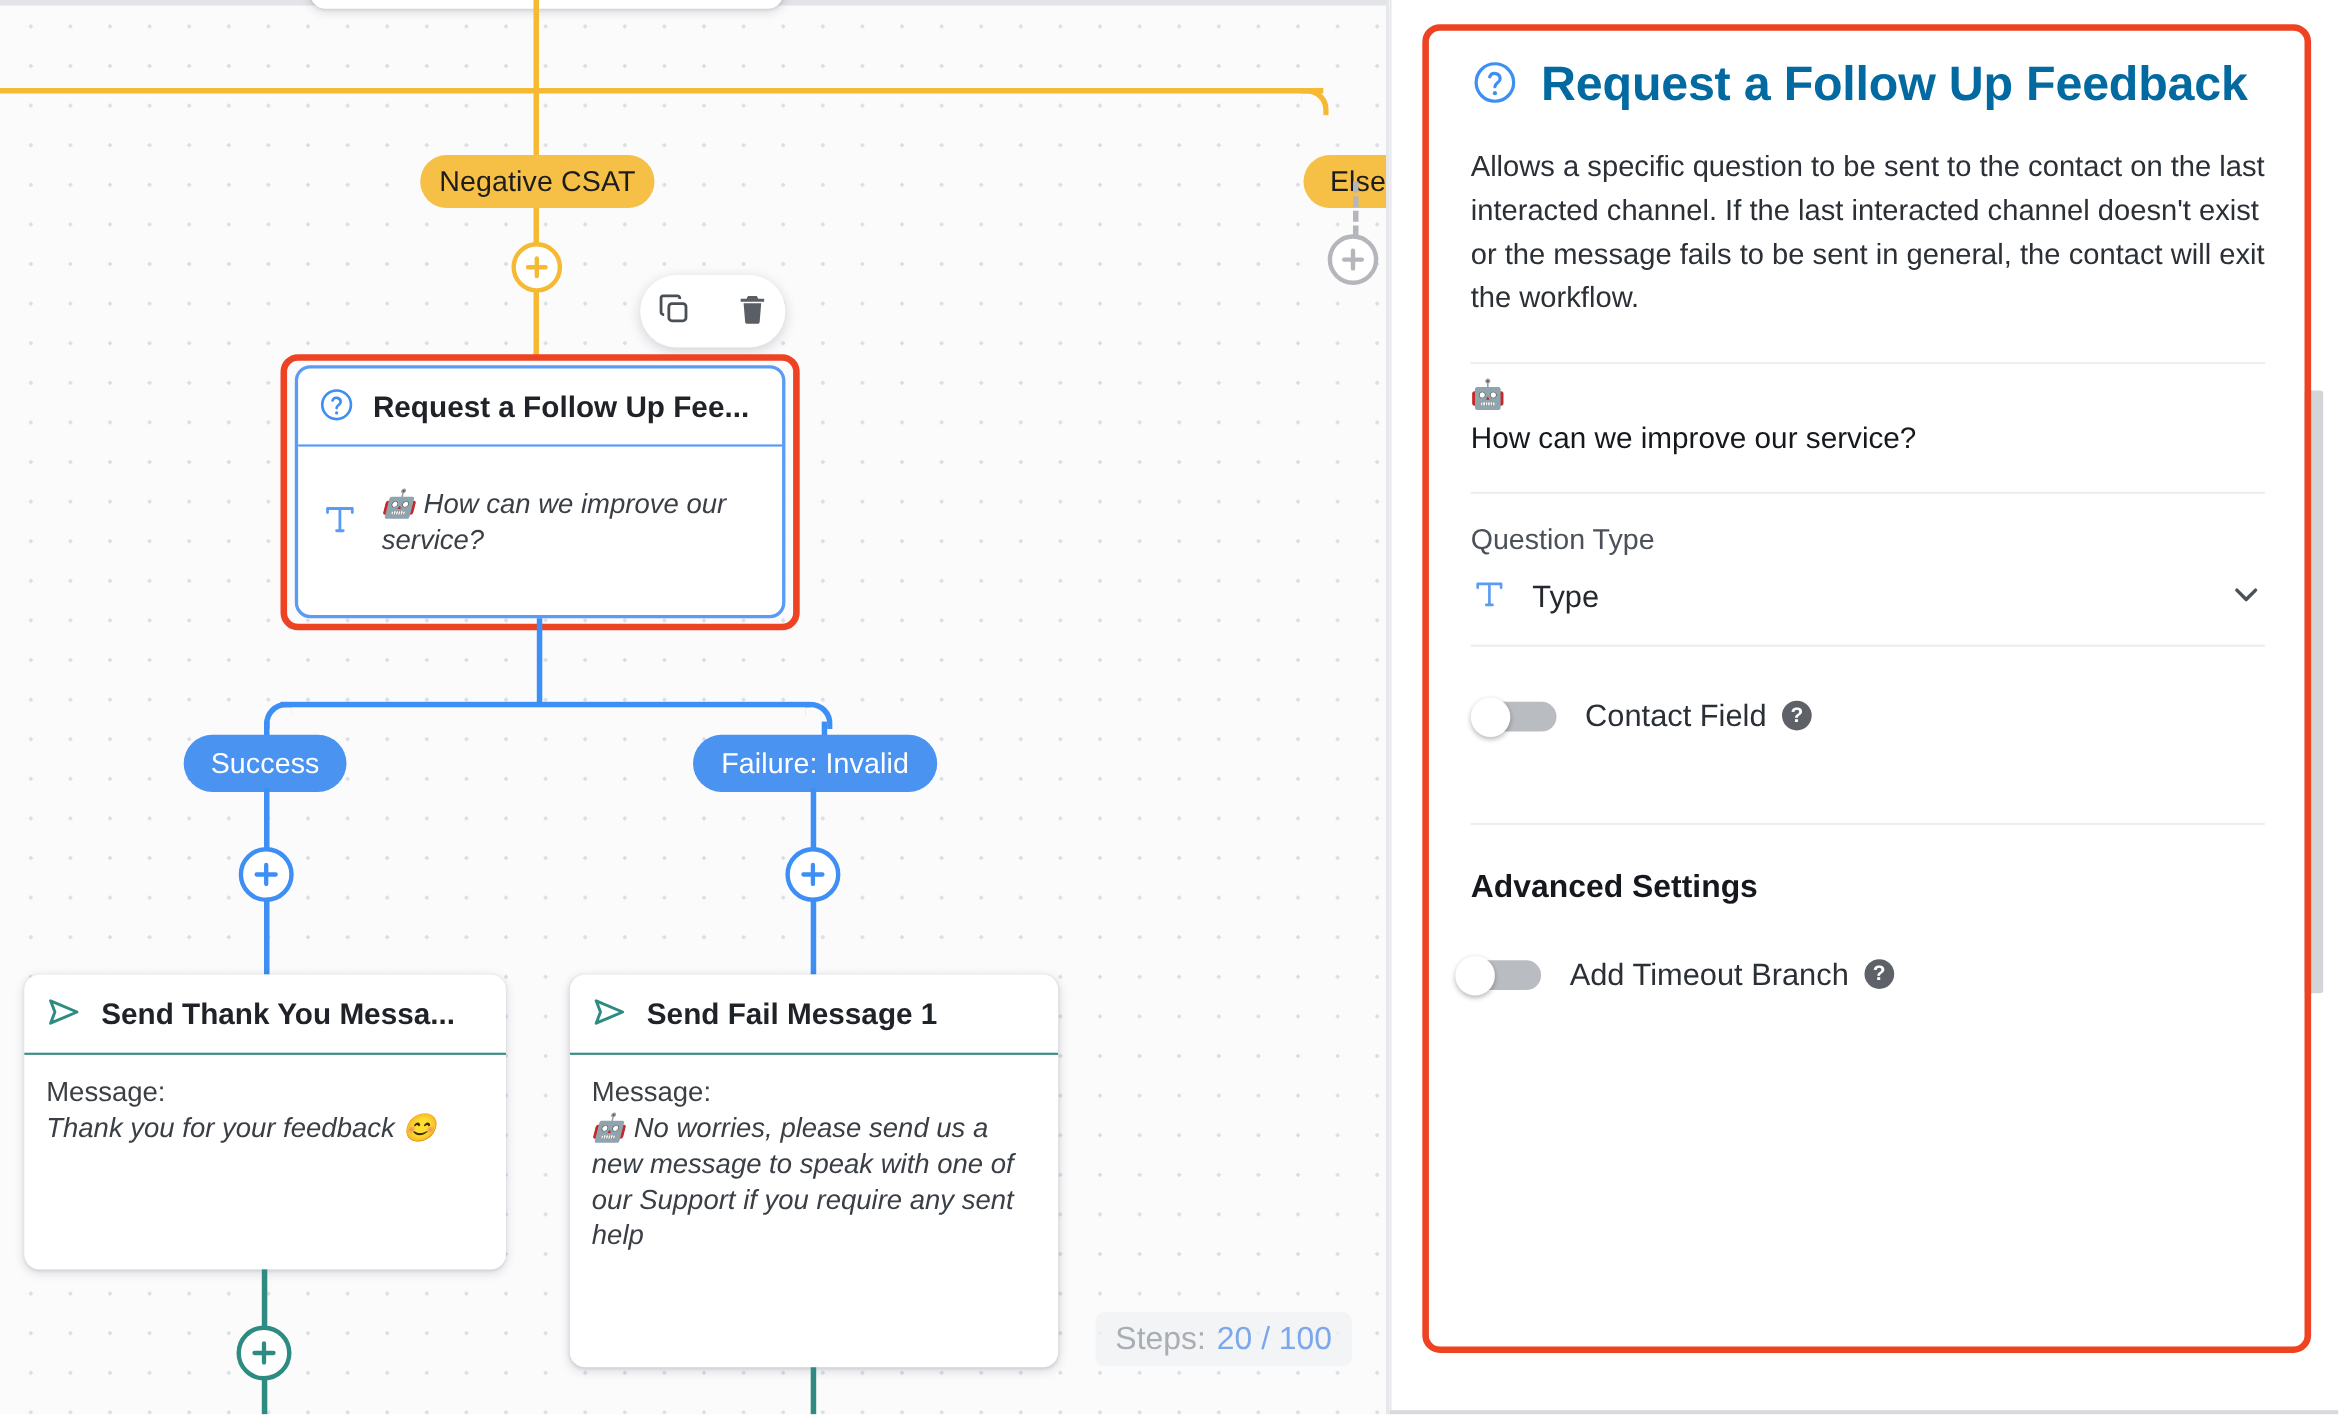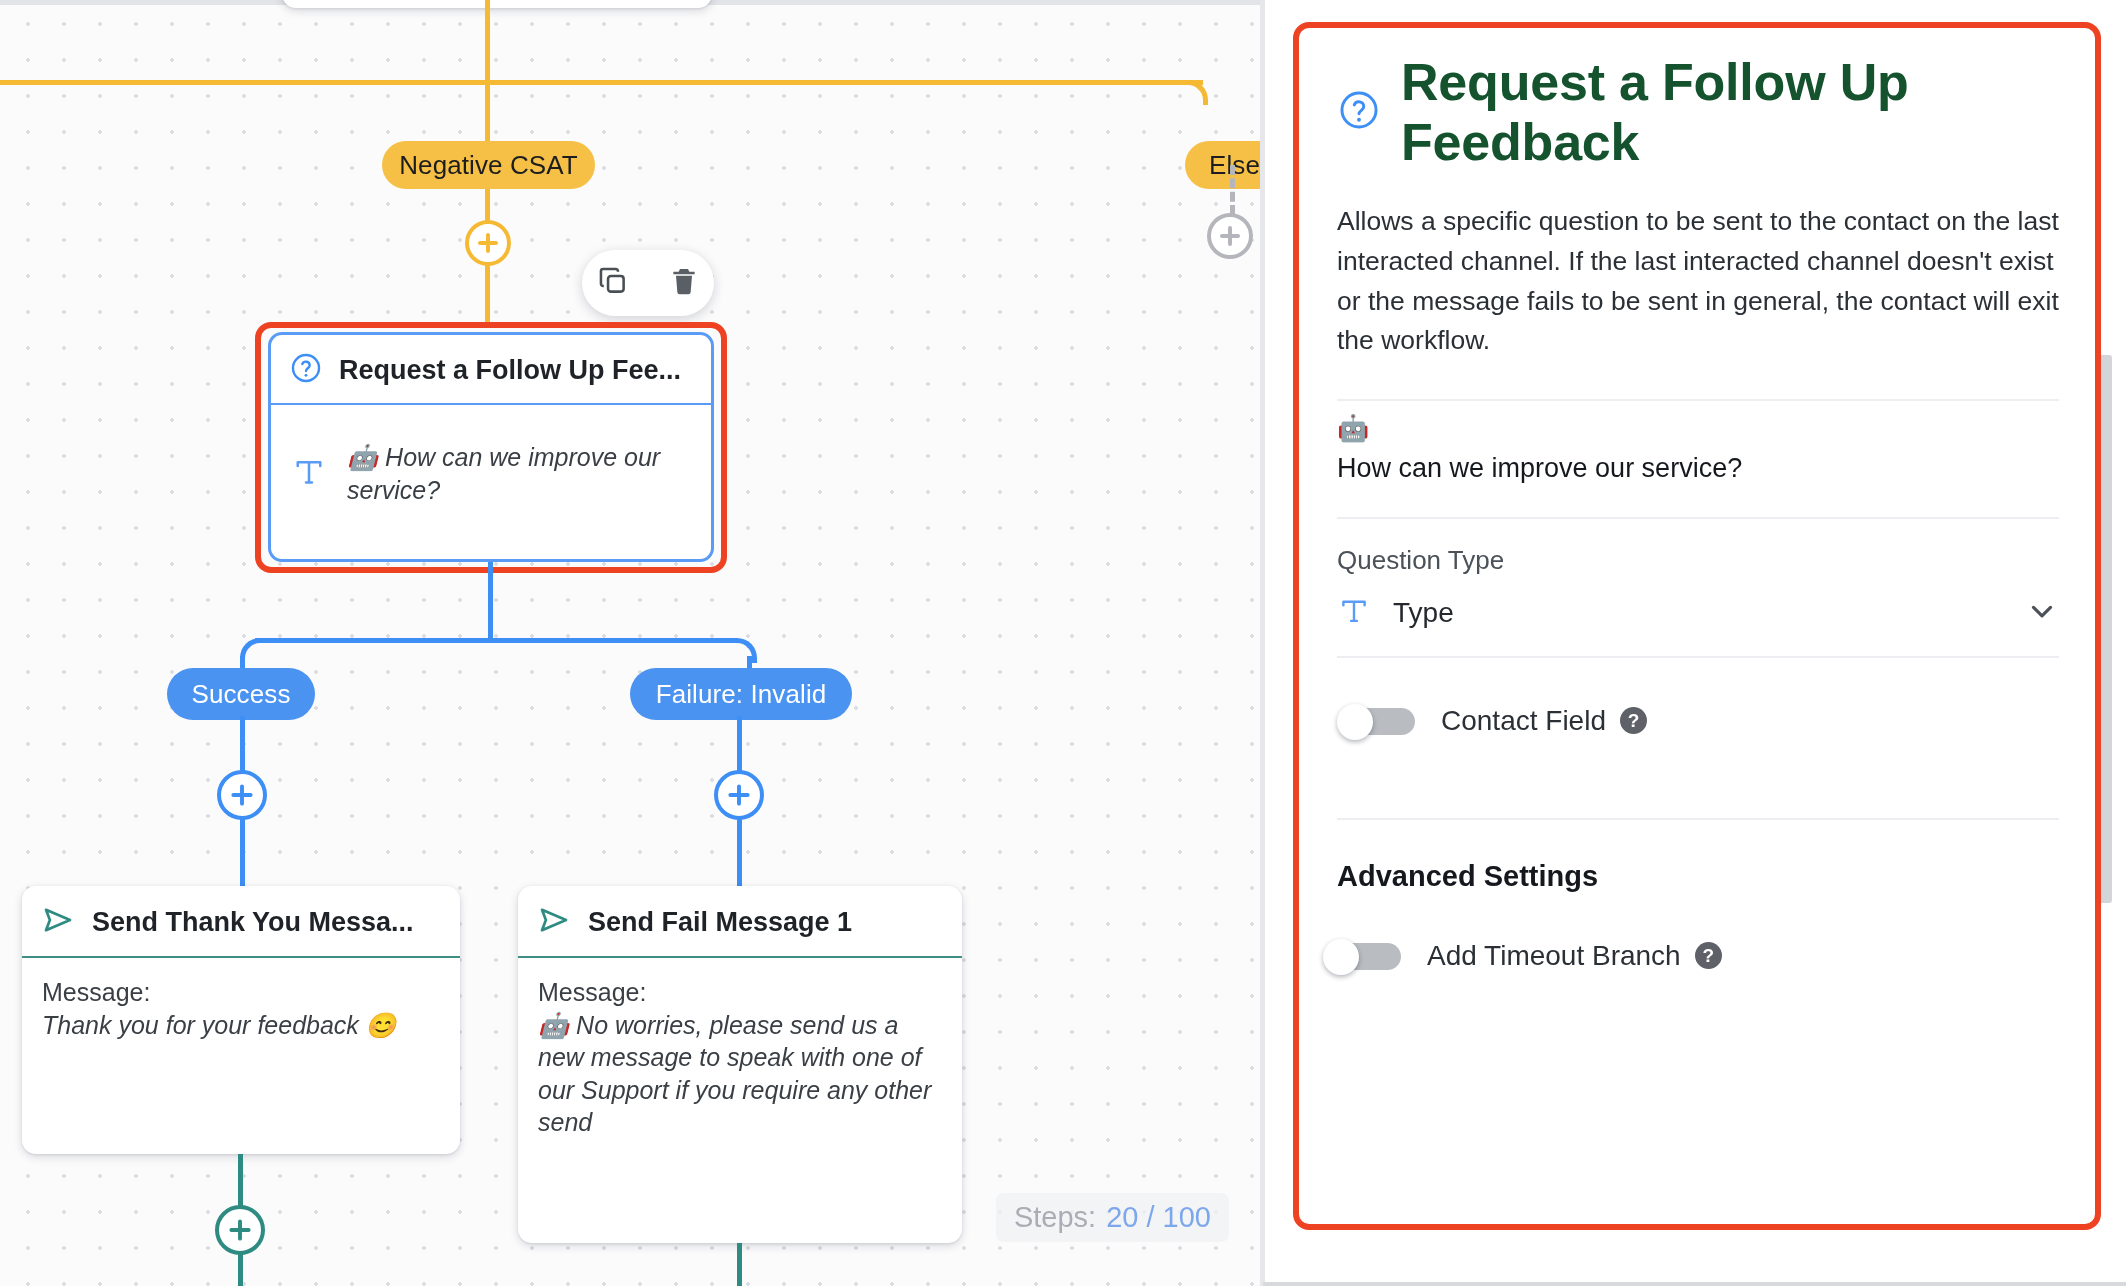--- a/index.html
+++ b/index.html
@@ -178,23 +178,23 @@
     padding: 0 0 0 0;
     box-sizing: border-box;
   }
   .panel-pad { padding-left: 38px; padding-right: 36px; }
 
   #panel-header {
     display: flex; align-items: center; gap: 20px;
     padding-top: 24px;
   }
   #panel-title {
-    font-size: 52px;
+    font-size: 44px;
     font-weight: bold;
-    color: #14532d;
+    color: #0369a1;
     letter-spacing: -0.2px;
   }
   #panel-desc {
     margin-top: 30px;
     font-size: 26.5px;
     line-height: 1.50;
     color: #2b3036;
   }
   .panel-hr {
     height: 2px;
@@ -426,21 +426,21 @@
         <span>
           <svg width="36" height="36" viewBox="0 0 24 24" fill="none" stroke="#2e8b81" stroke-width="1.8" stroke-linejoin="round">
             <path d="M4 5.2 L20 12 L4 18.8 L6.6 12 Z"></path>
           </svg>
         </span>
         <span class="node-title">Send Fail Message 1</span>
       </div>
       <div class="node-divider" style="background:#3f8d85;"></div>
       <div class="node-body">
         <div class="label">Message:</div>
-        <div class="msg">🤖 No worries, please send us a new message to speak with one of our Support if you require any other send</div>
+        <div class="msg">🤖 No worries, please send us a new message to speak with one of our Support if you require any sent help</div>
       </div>
     </div>
 
     <div class="edge teal" style="left:238px; top:1154px; width:5px; height:58px;"></div>
     <div class="plus" style="left:215px; top:1205px; width:50px; height:50px; border:4px solid #2e8b81;">
       <svg width="26" height="26" viewBox="0 0 24 24">
         <path d="M12 4 V20 M4 12 H20" stroke="#2e8b81" stroke-width="3.6" stroke-linecap="round"></path>
       </svg>
     </div>
     <div class="edge teal" style="left:238px; top:1253px; width:5px; height:33px;"></div>

